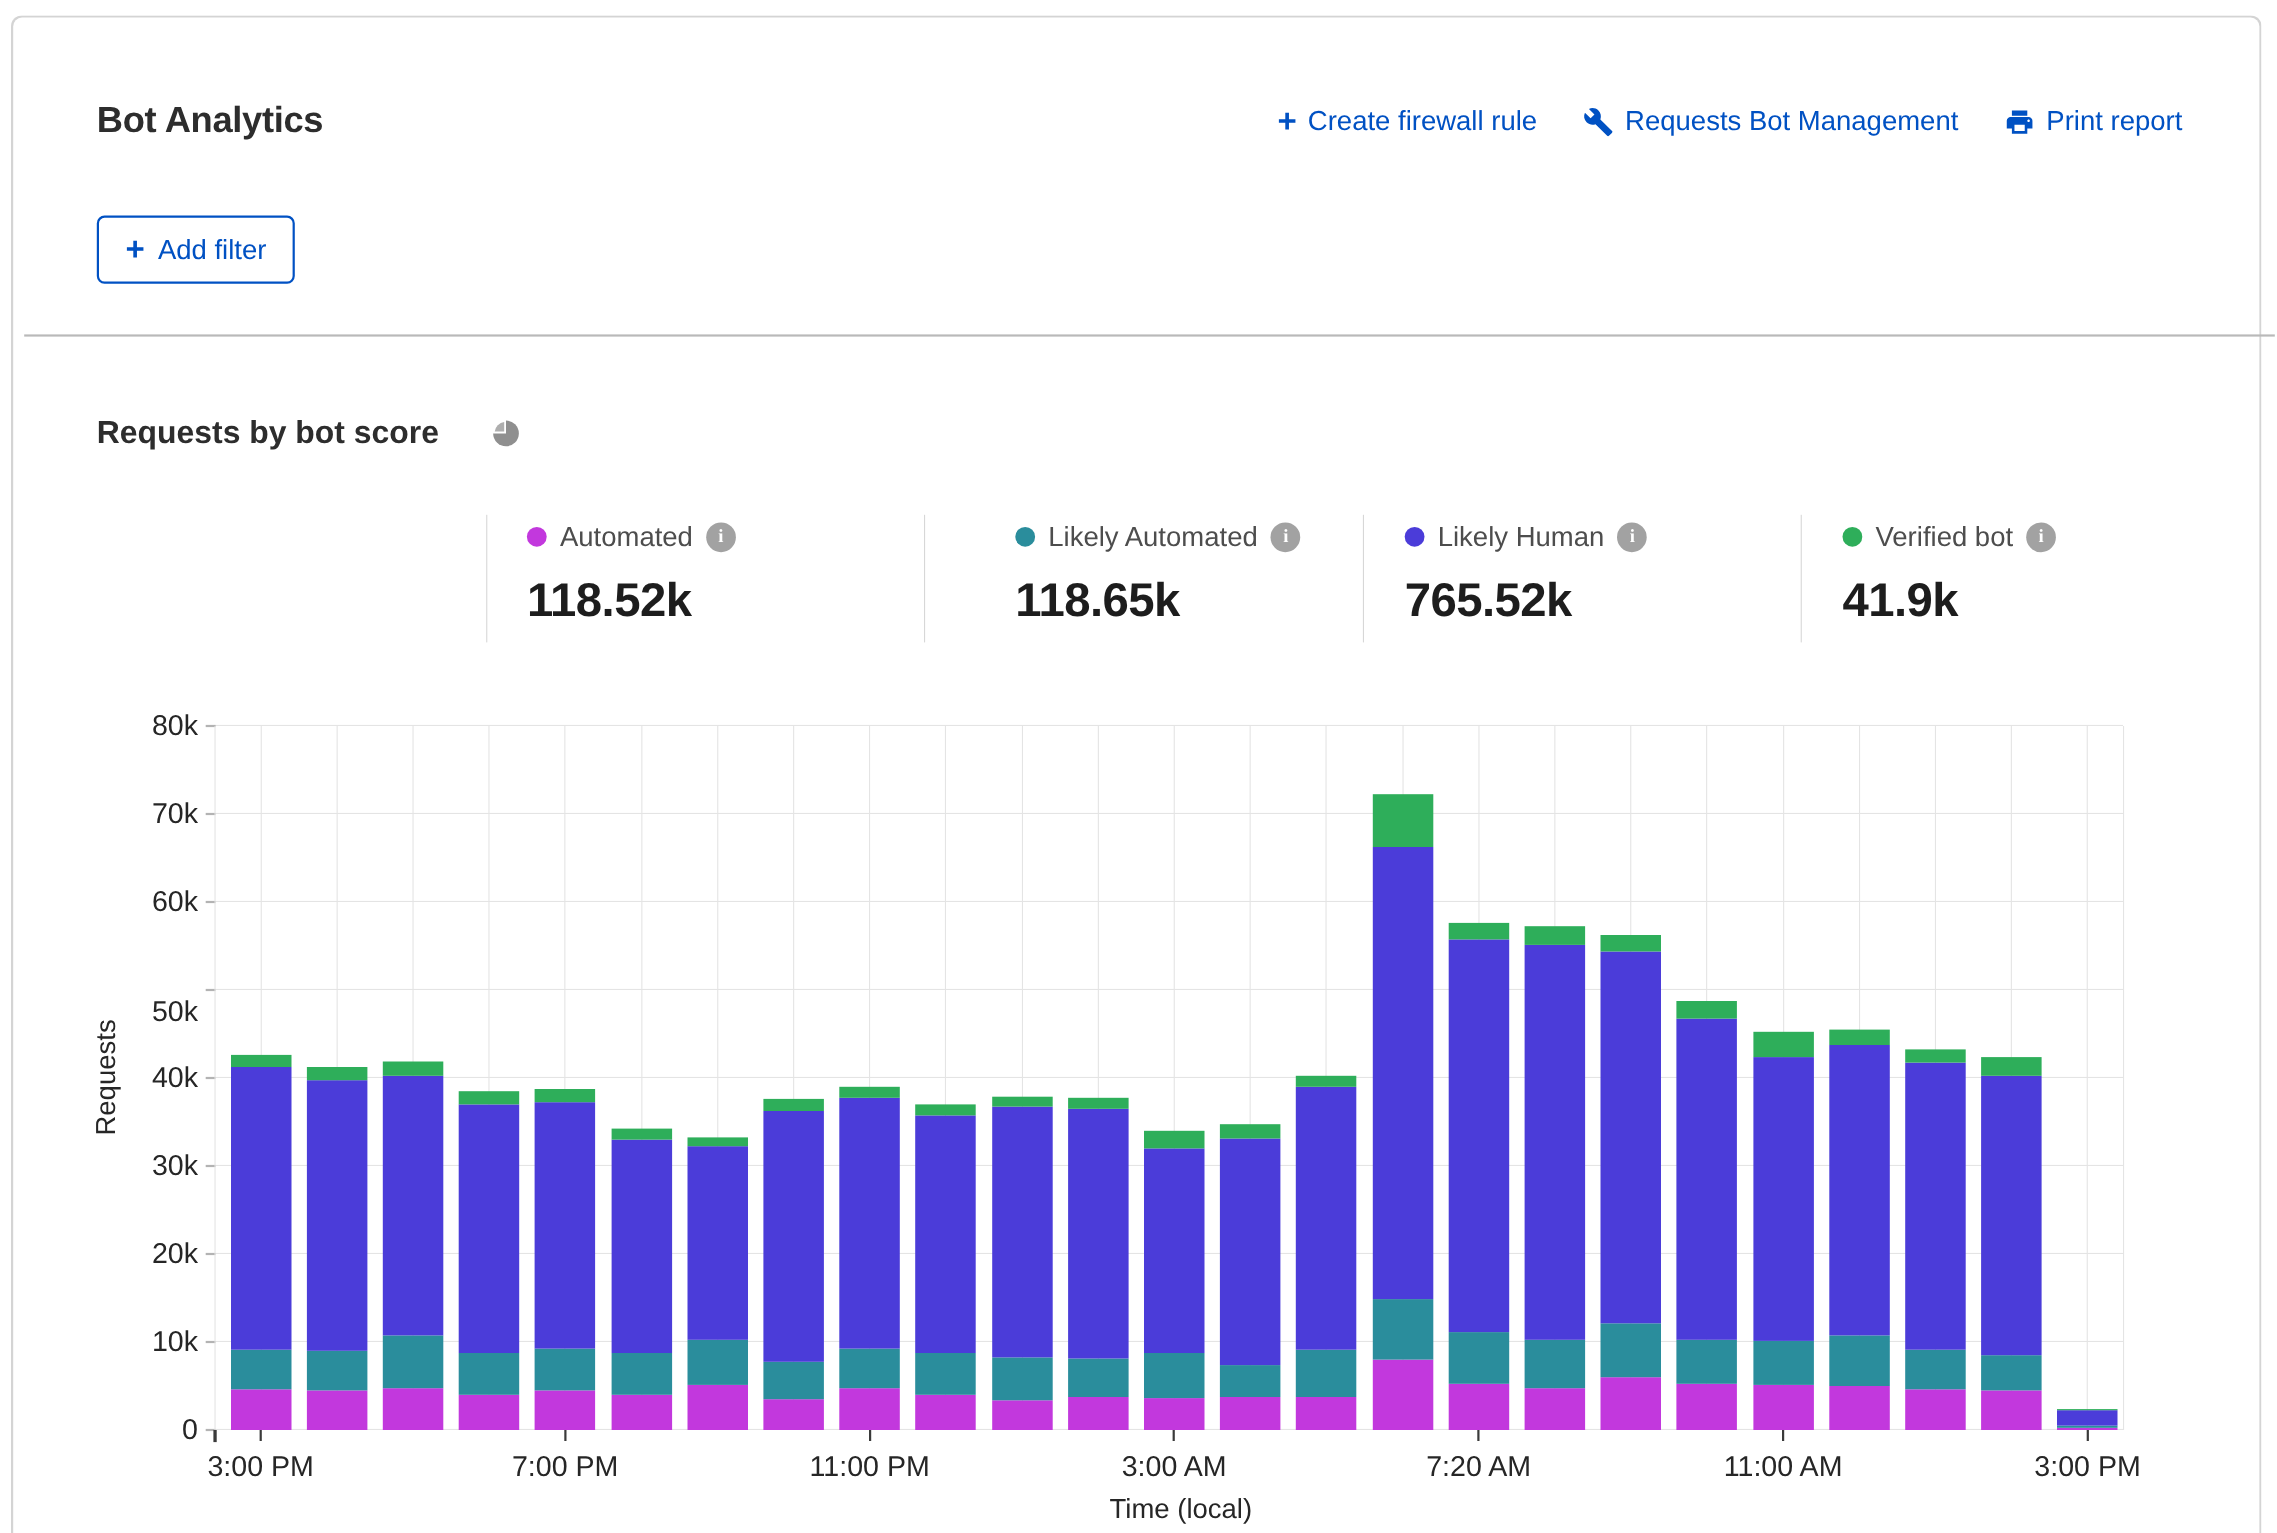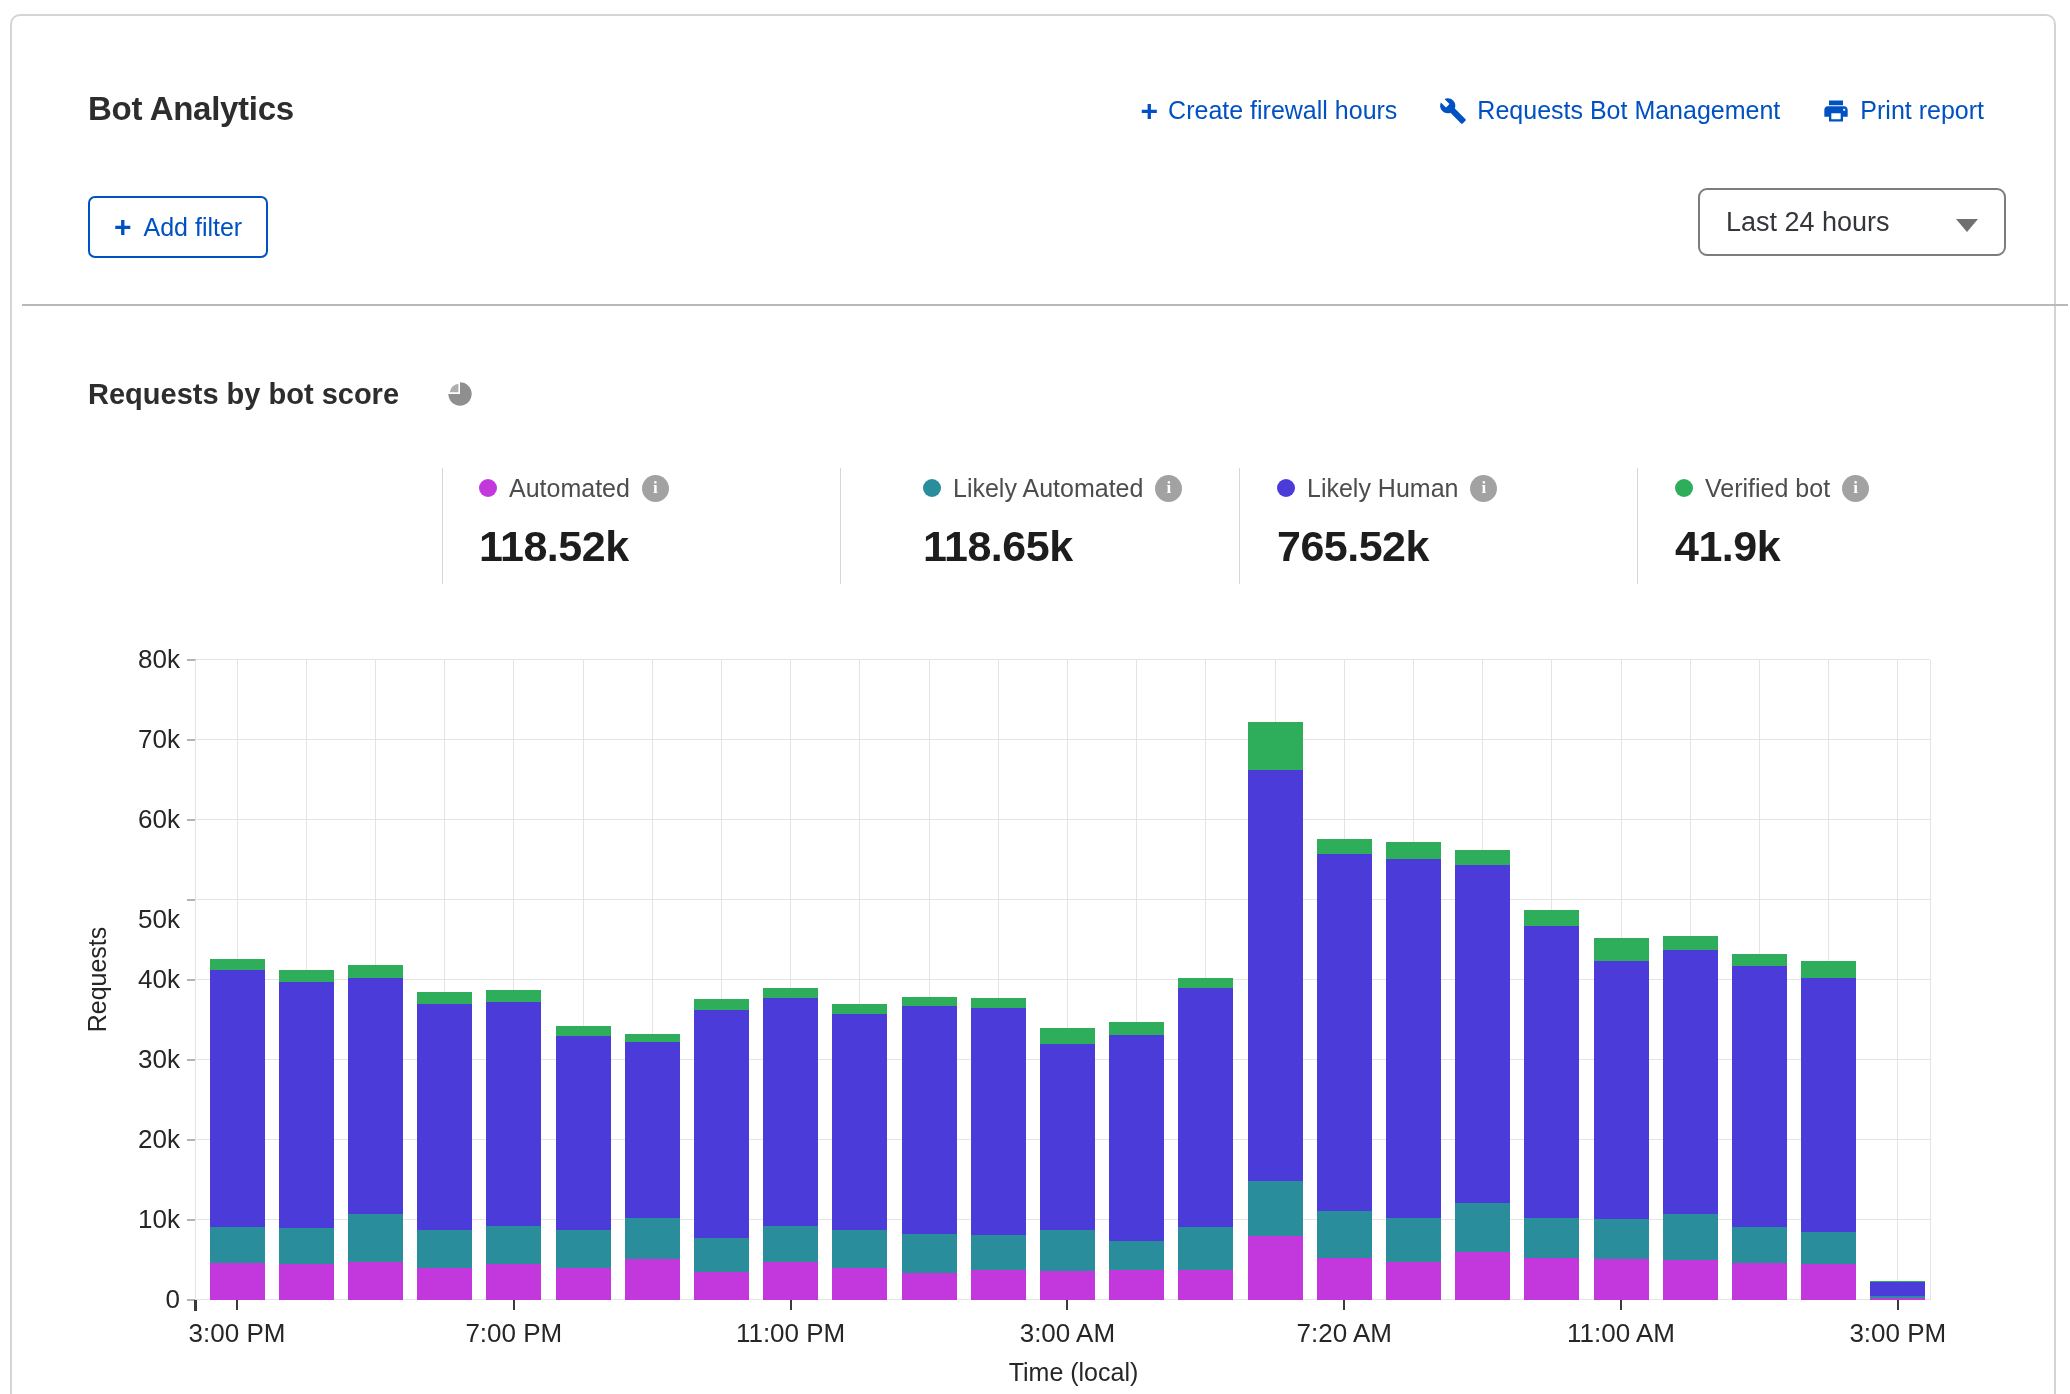--- a/index.html
+++ b/index.html
@@ -61,21 +61,21 @@
 </head>
 <body>
 
 <div id="card">
 
   <div id="page-title">Bot Analytics</div>
 
   <div id="header-actions">
     <div class="hlink">
       <span class="plus-glyph">+</span>
-      <span>Create firewall hours</span>
+      <span>Create firewall rule</span>
     </div>
     <div class="hlink">
       <span>
         <svg width="28" height="28" viewBox="0 0 24 24" fill="#0051c3">
             <path d="M22.7 19l-9.1-9.1c.9-2.3.4-5-1.5-6.9-2-2-5-2.4-7.4-1.3L9 6 6 9 1.6 4.7C.4 7.1.9 10.1 2.9 12.1c1.9 1.9 4.6 2.4 6.9 1.5l9.1 9.1c.4.4 1 .4 1.4 0l2.3-2.3c.5-.4.5-1.1.1-1.4z"></path>
           </svg>
       </span>
       <span>Requests Bot Management</span>
     </div>
     <div class="hlink">
@@ -86,24 +86,20 @@
       </span>
       <span>Print report</span>
     </div>
   </div>
 
   <button id="add-filter-btn">
     <span class="plus-glyph">+</span>
     <span>Add filter</span>
   </button>
 
-  <div id="time-range">
-    <span class="val">Last 24 hours</span>
-    <span class="chev"></span>
-  </div>
 
   <div id="header-divider"></div>
 
   <div id="section-title">Requests by bot score</div>
   <span id="pie-icon">
     <svg width="28" height="28" viewBox="0 0 24 24">
         <circle cx="12" cy="12" r="10" fill="#8f8f8f"></circle>
         <path d="M12 12 L12 1 A11 11 0 0 0 1 12 Z" fill="#ffffff"></path>
         <path d="M10.6 10.6 L10.6 3.2 A8.4 8.4 0 0 0 3.2 10.6 Z" fill="#aeaeae"></path>
       </svg>

